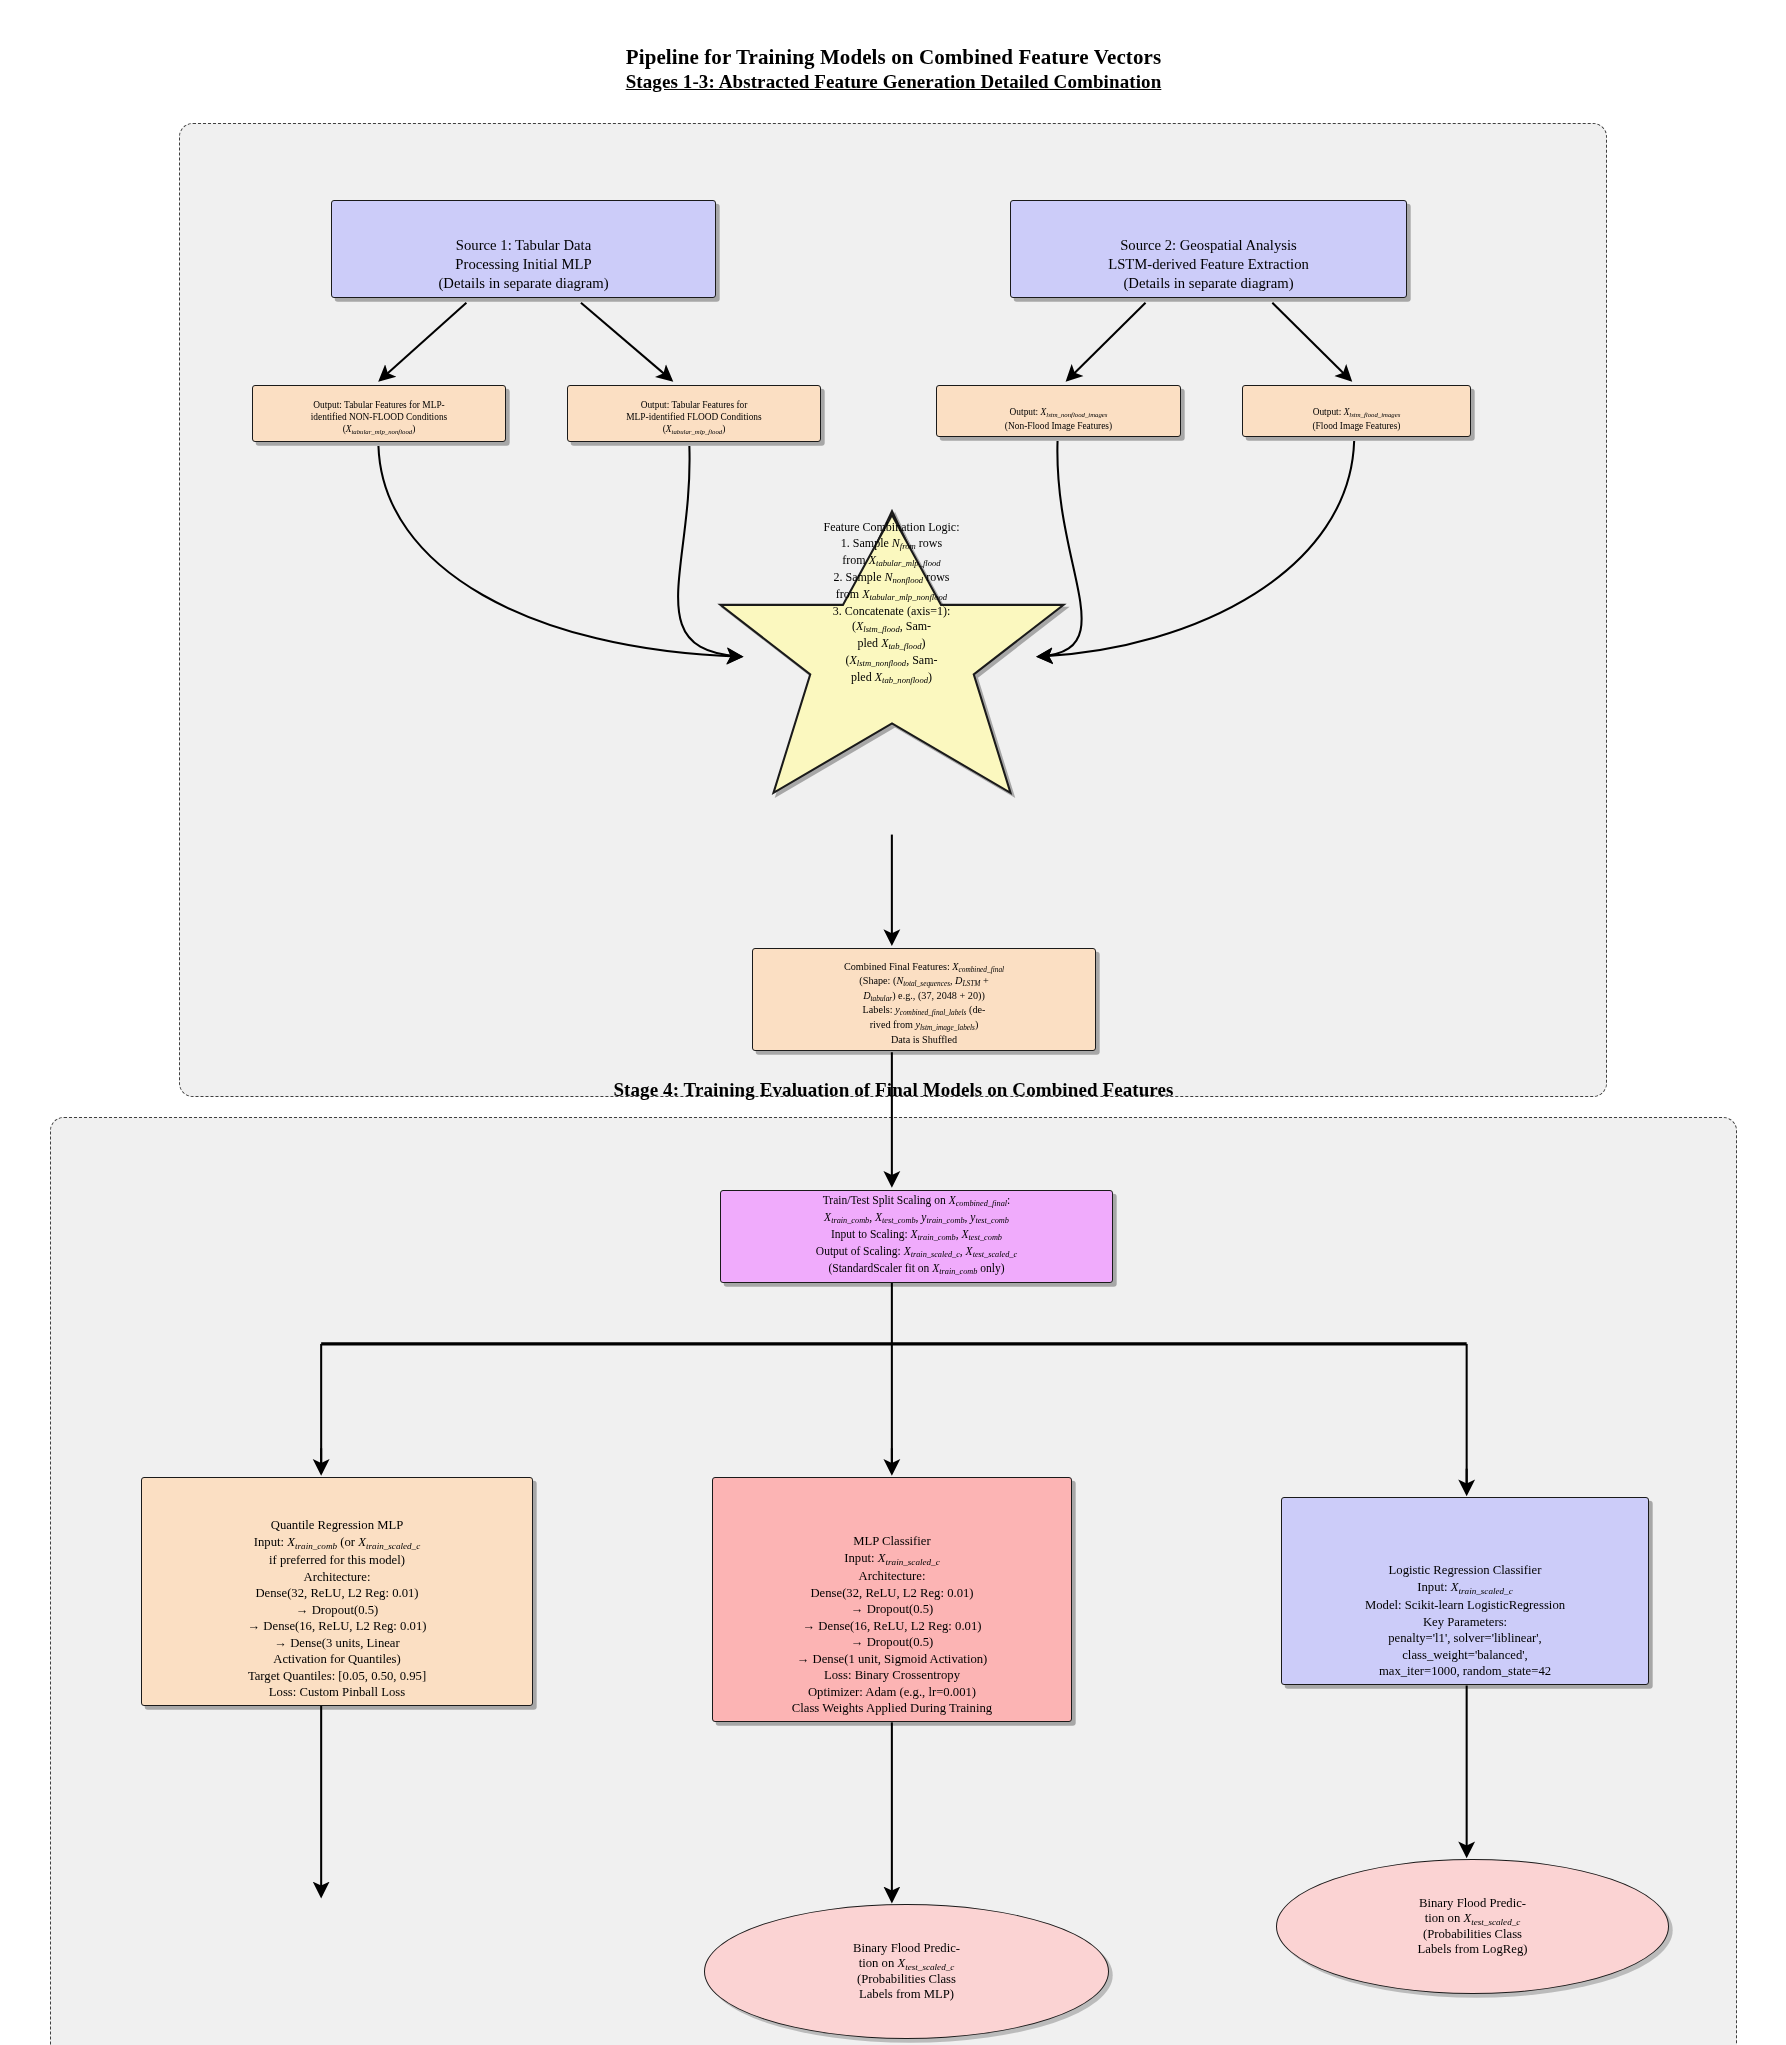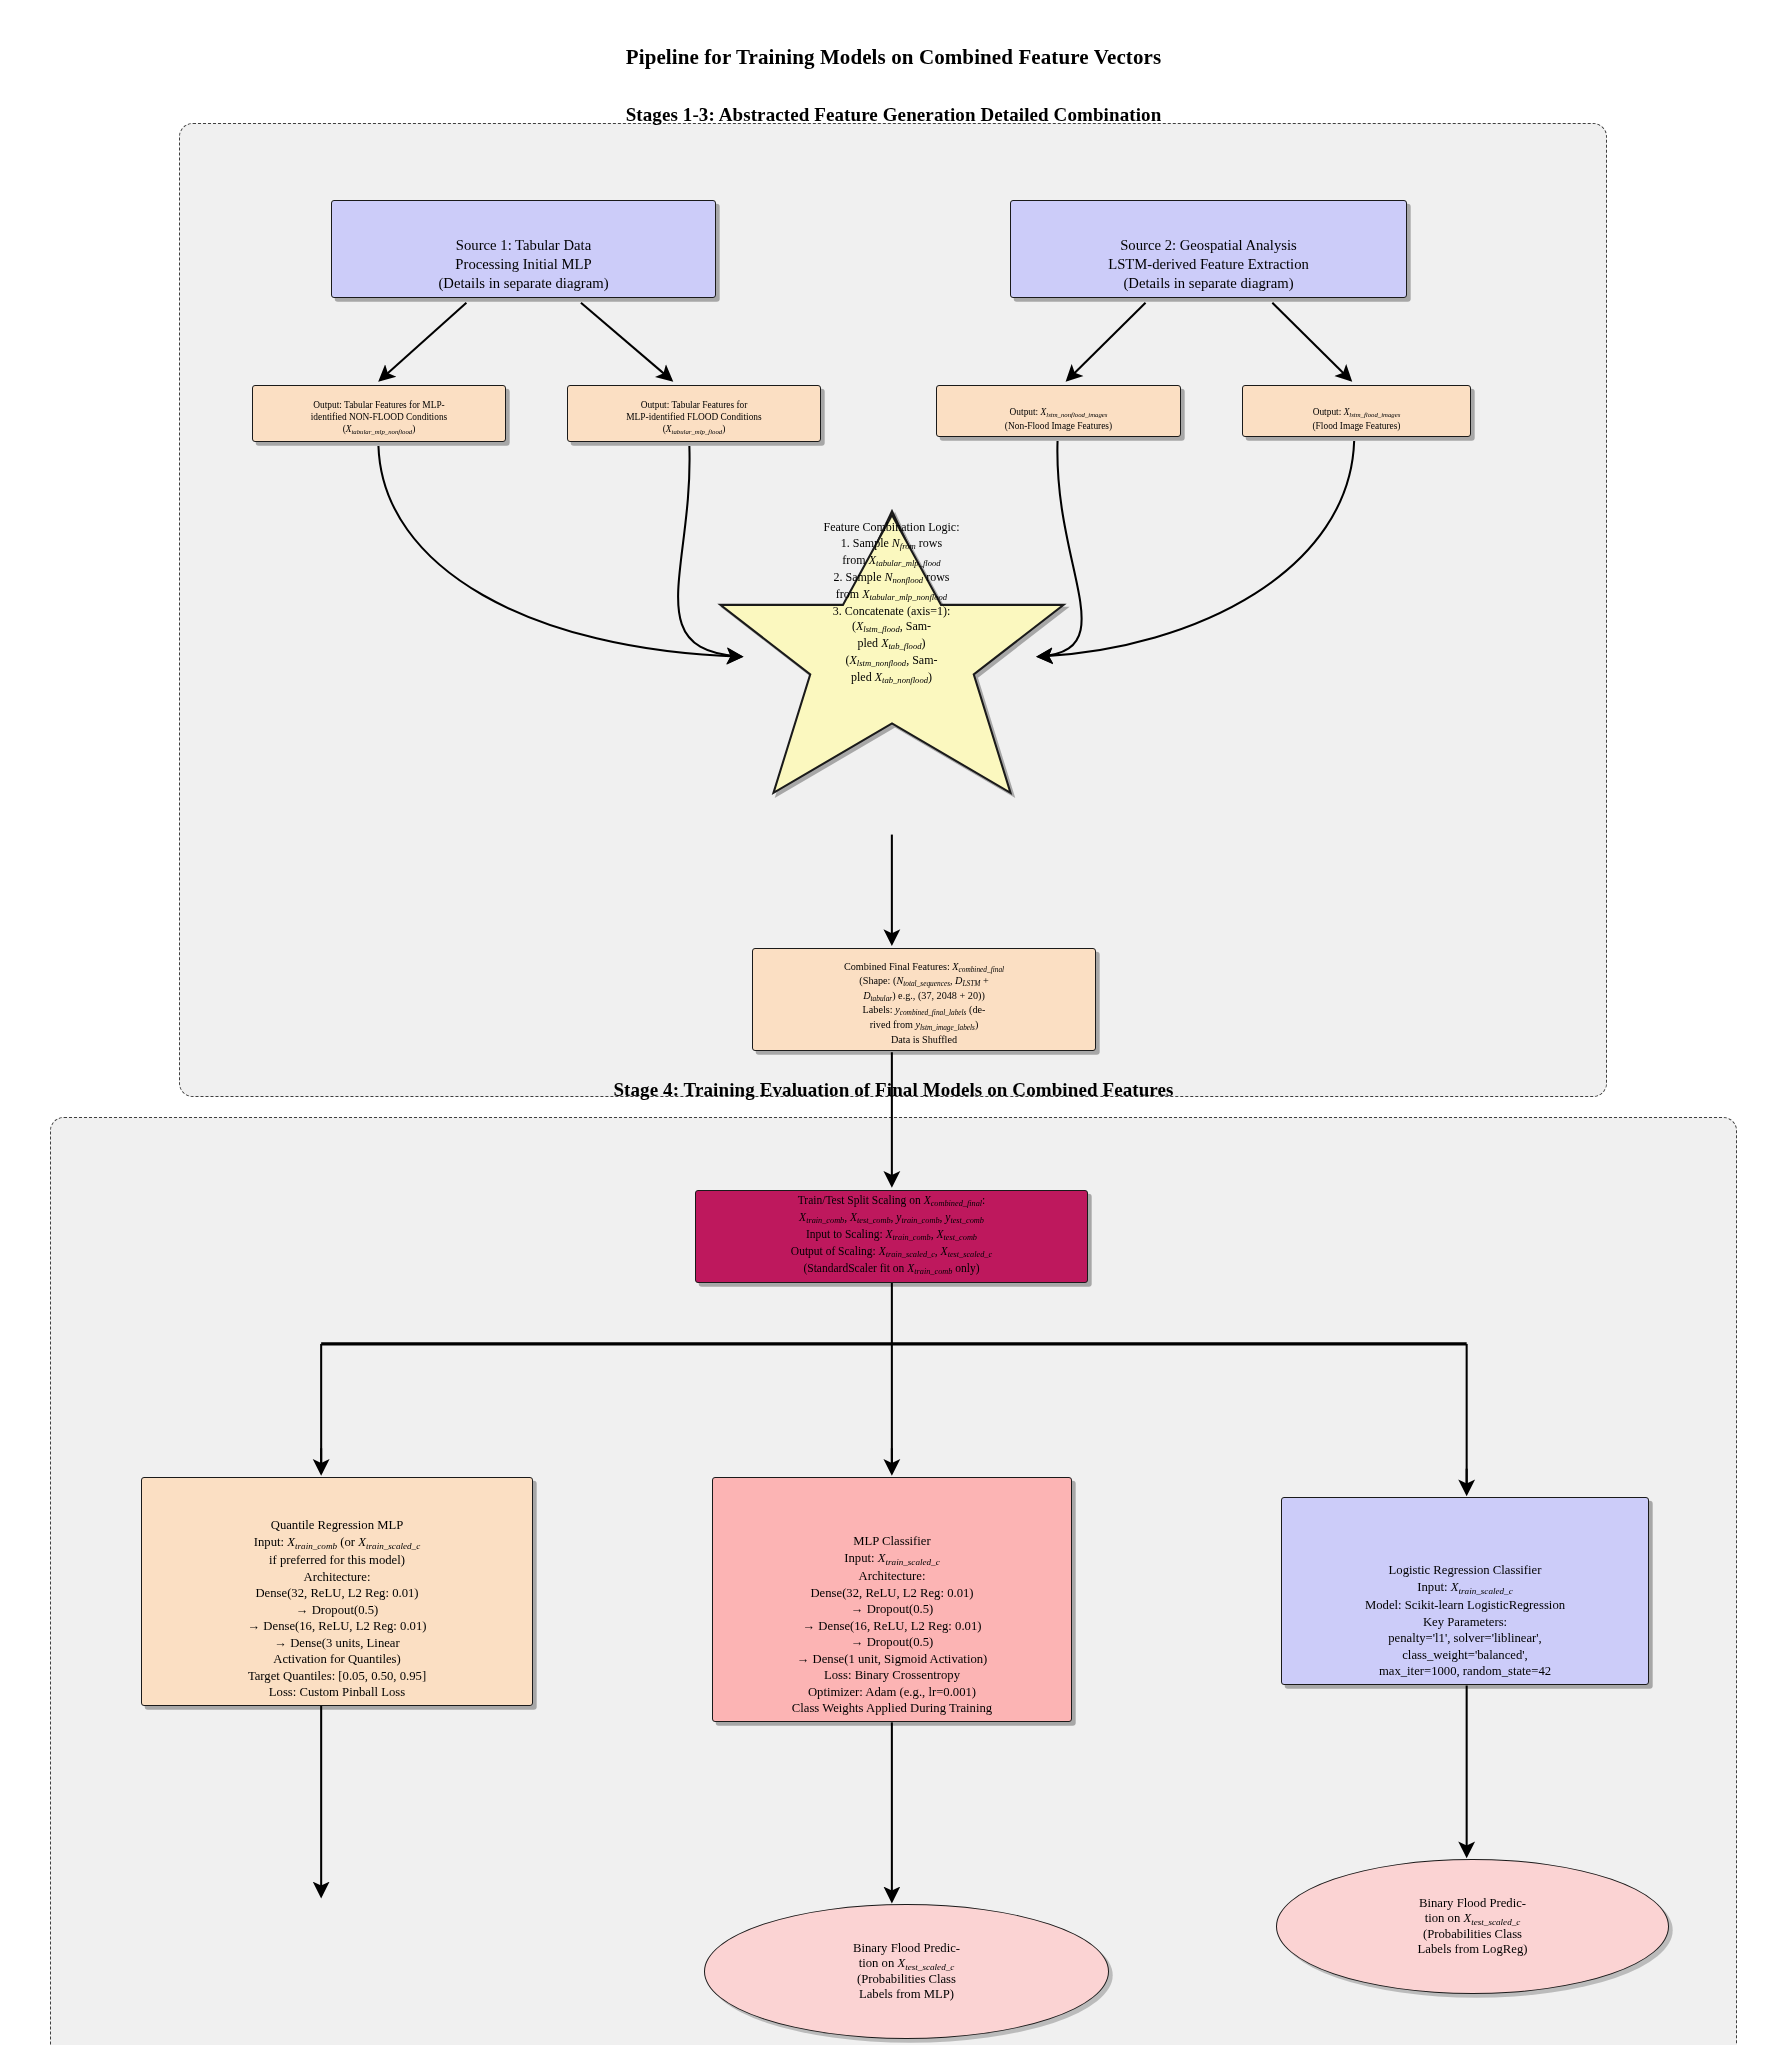--- a/index.html
+++ b/index.html
@@ -10,21 +10,21 @@
   }
   .canvas{position:absolute;inset:0;}
   svg.wires{position:absolute;left:0;top:0;width:1787px;height:2156px;pointer-events:none;}
 
   
   .title{
     position:absolute;left:0;width:1787px;text-align:center;
     font-weight:bold;letter-spacing:0.1px;
   }
   #main-title{top:45px;font-size:21px;}
-  #sub-title{top:104px;font-size:19px;}
+  #sub-title{top:71px;font-size:19px;text-decoration:underline;}
   #stage4-title{top:1079px;font-size:19px;font-weight:bold;text-align:center;width:1787px;left:0;}
 
   
   .stage-box{
     position:absolute;
     background:#f0f0f0;
     border:1.2px dashed #404040;
     border-radius:14px;
     box-sizing:border-box;
   }
@@ -40,21 +40,21 @@
     display:flex;align-items:flex-end;justify-content:center;
     text-align:center;
     padding:4.1px 5.7px;
   }
   .node .txt{width:100%;line-height:1.30;}
   .l{display:block;white-space:nowrap;}
   .w{display:block;}
 
   .blue   {background:#ccccf9;}
   .orange {background:#fbdfc3;}
-  .green  {background:#be185d;}
+  .green  {background:#f0abfc;margin-left:25px;}
   .red    {background:#fcb4b4;}
 
   
   .ellipse{
     position:absolute;box-sizing:border-box;
     border:1.2px solid #1a1a1a;border-radius:50%;
     background:#fbd3d3;
     box-shadow:3.7px 3.7px 0 rgba(0,0,0,.22);
     display:flex;align-items:center;justify-content:center;text-align:center;
   }

